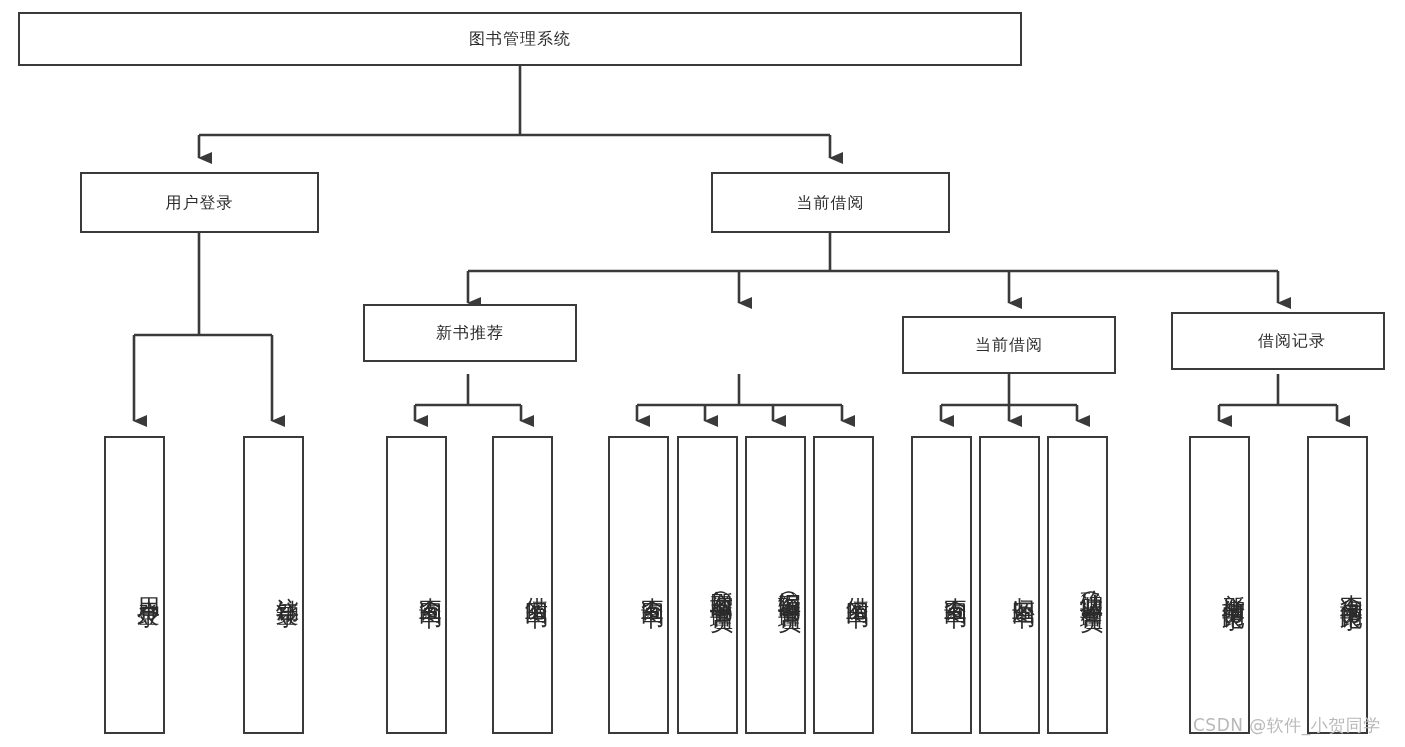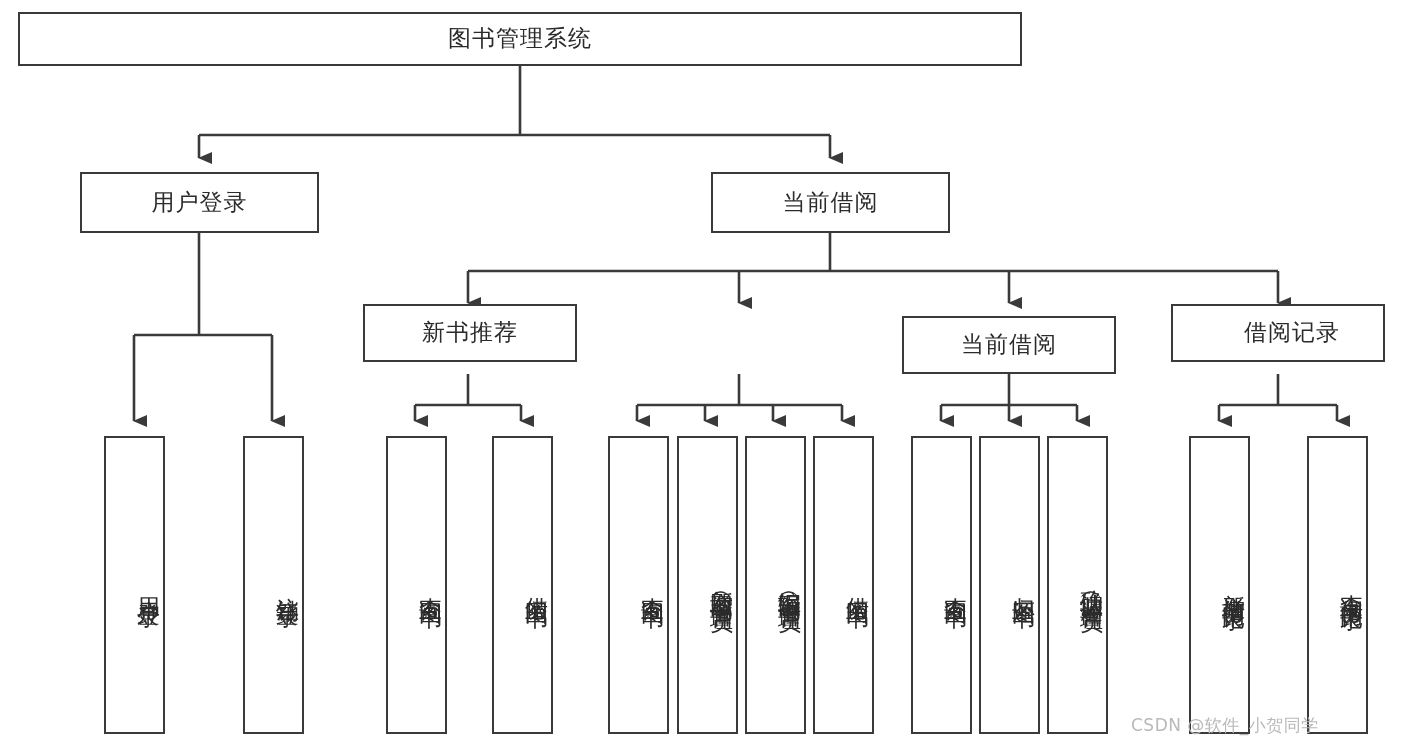--- a/index.html
+++ b/index.html
@@ -29,21 +29,21 @@
     position: absolute;
     box-sizing: border-box;
     background: #ffffff;
     border: 2px solid #3a3a3a;
     display: flex;
     align-items: center;
     justify-content: center;
     color: #2b2b2b;
   }
   .node.horizontal {
-    font-size: 23px;
+    font-size: 16px;
     letter-spacing: 1px;
     line-height: 1.2;
     text-align: right;
   }
   .node.vertical {
     writing-mode: vertical-rl;
     text-orientation: upright;
     font-size: 23px;
     line-height: 1.24;
     letter-spacing: 3px;
@@ -132,21 +132,21 @@
   <div class="node horizontal" style="left:711px; top:172px; width:239px; height:61px;">
     <span>当前借阅</span>
   </div>
 
   <div class="node horizontal" style="left:363px; top:304px; width:214px; height:58px;">
     <span>新书推荐</span>
   </div>
   <div class="node horizontal" style="left:902px; top:316px; width:214px; height:58px;">
     <span>当前借阅</span>
   </div>
-  <div class="node horizontal" style="left:1171px; top:304px; width:214px; height:58px;padding-left:28px;">
+  <div class="node horizontal" style="left:1171px; top:312px; width:214px; height:58px;padding-left:28px;">
     <span>借阅记录</span>
   </div>
 
   <div class="node vertical" style="left:104px; top:436px; width:61px; height:298px;">
     <span class="vlabel">用户登录</span>
   </div>
   <div class="node vertical" style="left:243px; top:436px; width:61px; height:298px;">
     <span class="vlabel">注销登录</span>
   </div>
 
@@ -180,15 +180,15 @@
     <span class="vlabel">确认归还（管理员）</span>
   </div>
 
   <div class="node vertical" style="left:1189px; top:436px; width:61px; height:298px;">
     <span class="vlabel">新增借阅记录</span>
   </div>
   <div class="node vertical" style="left:1307px; top:436px; width:61px; height:298px;">
     <span class="vlabel">查询借阅记录</span>
   </div>
 
-  <div class="watermark" style="left:1131px; top:714px;">CSDN @软件_小贺同学</div>
+  <div class="watermark" style="left:1193px; top:714px;">CSDN @软件_小贺同学</div>
 
 </div>
 
 </body></html>

